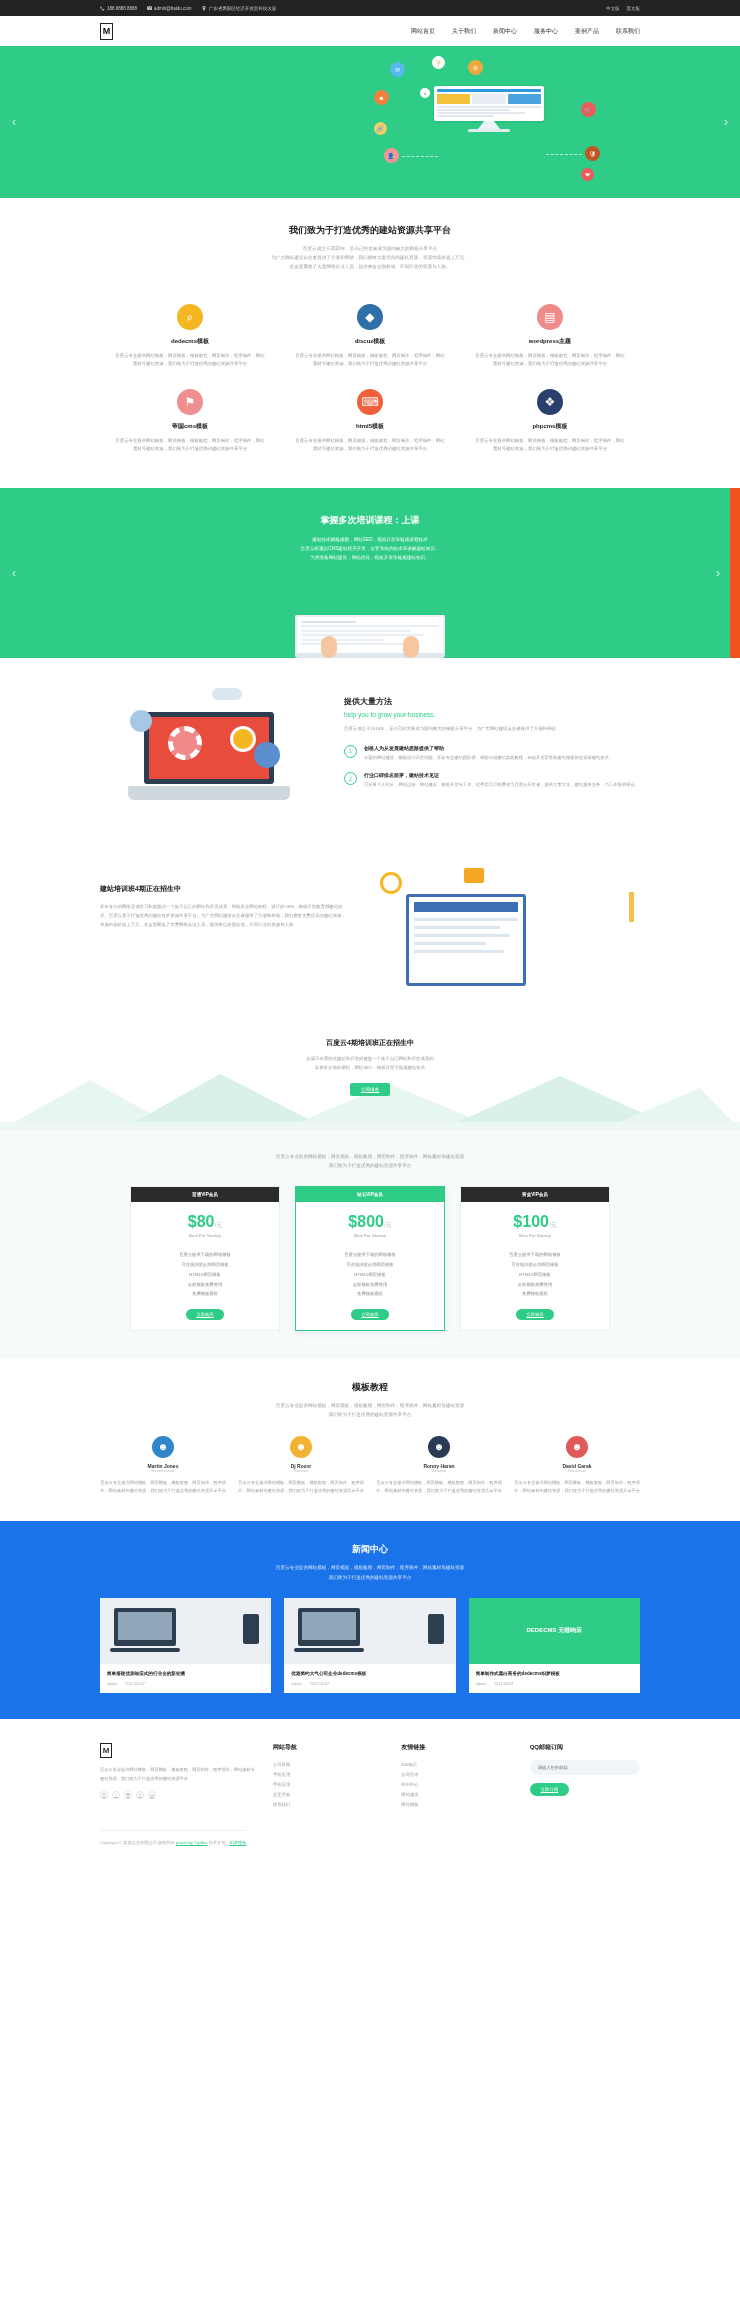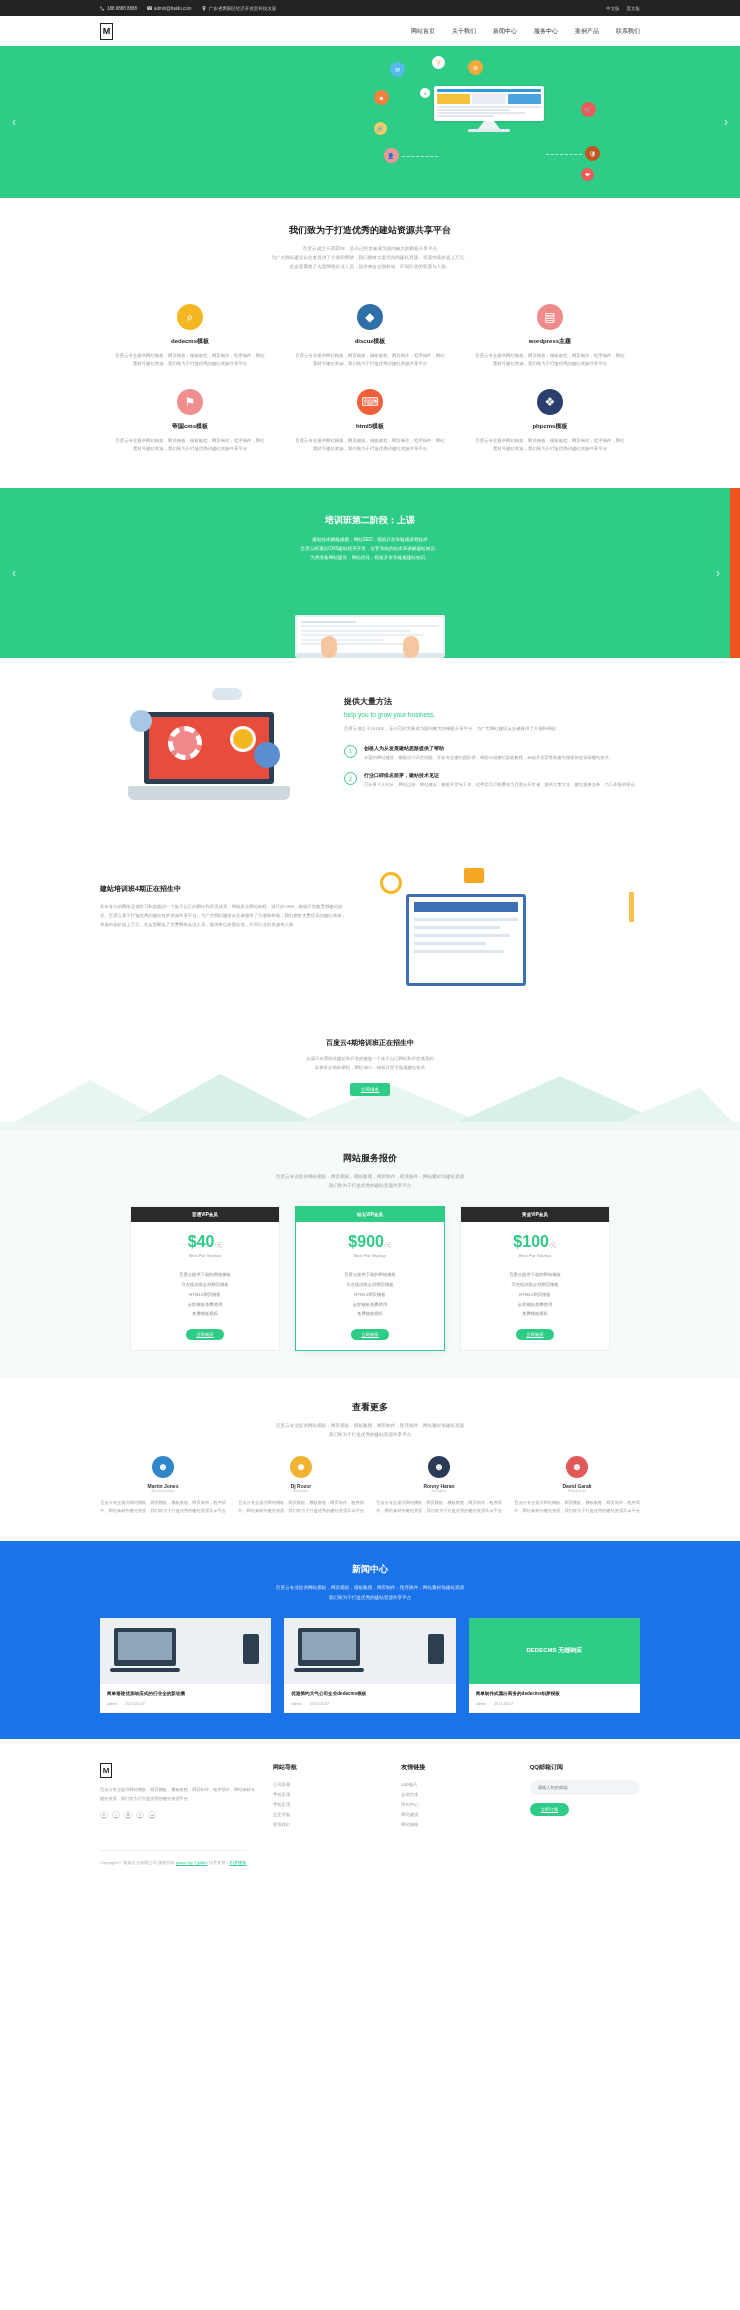--- a/index.html
+++ b/index.html
@@ -282,21 +282,21 @@
         <div class="card-ico" style="background:#2a3f6b">❖</div>
         <div class="card-t">phpcms模板</div>
         <div class="card-d">百度云专业提供网站模板，网页模板，模板教程，网页制作，程序插件，网站素材等建站资源，我们致为于打造优秀的建站资源共享平台</div>
       </div>
     </div>
   </div>
 
   <div class="train">
     <div class="arrow l">‹</div>
     <div class="arrow r" style="right:20px">›</div>
-    <div class="train-t">培训班第二阶段：上课</div>
+    <div class="train-t">掌握多次培训课程：上课</div>
     <div class="train-d">
       <div>建站技术解疑难题，网站SEO，模板开发等疑难课程技术</div>
       <div>百度云精通以CMS建站程序开发，全套系统的技术革讲解建站知识，</div>
       <div>为您准备网站建设，网站优化，模板开发等疑难建站知识。</div>
     </div>
     <div class="laptop">
       <div class="lp-screen">
         <div class="lp-line" style="width:40%;background:#d7e2e9"></div>
         <div class="lp-line"></div>
           <div class="lp-line" style="width:80%"></div>
@@ -378,44 +378,43 @@
       <div class="mnt-d">
         <div>从属于由系统化建站和开发的建造一个集于自己网站和开发成果的</div>
         <div>掌握多次培训课程，网站SEO，模板开发等疑难建站技术</div>
       </div>
       <a href="#" class="mnt-btn">立即报名</a>
     </div>
   </div>
 
   <div class="pricing">
     <div class="container">
-      <div class="sec-title">网站服务报价</div>
       <div class="sec-sub">
         <div>百度云专业提供网站模板，网页模板，模板教程，网页制作，程序插件，网站素材等建站资源</div>
         <div>我们致为于打造优秀的建站资源共享平台</div>
       </div>
       <div class="price-cards">
 
         <div class="pcard">
           <div class="phead">普通VIP会员</div>
-          <div class="pprice"><span>$40</span><small>/元</small></div>
+          <div class="pprice"><span>$80</span><small>/元</small></div>
           <div class="psub">Best For Startup</div>
           <div class="plist">
             <div>百度云提供下载的网络模板</div>
             <div>可在线浏览全部网页模板</div>
             <div>HTML5网页模板</div>
             <div>全部模板免费使用</div>
             <div>免费模板授权</div>
           </div>
           <a href="#" class="pbtn">立即购买</a>
         </div>
 
         <div class="pcard feat">
           <div class="phead">钻石VIP会员</div>
-          <div class="pprice"><span>$900</span><small>/元</small></div>
+          <div class="pprice"><span>$800</span><small>/元</small></div>
           <div class="psub">Best For Startup</div>
           <div class="plist">
             <div>百度云提供下载的网络模板</div>
             <div>可在线浏览全部网页模板</div>
             <div>HTML5网页模板</div>
             <div>全部模板免费使用</div>
             <div>免费模板授权</div>
           </div>
           <a href="#" class="pbtn">立即购买</a>
         </div>
@@ -433,21 +432,21 @@
           </div>
           <a href="#" class="pbtn">立即购买</a>
         </div>
 
       </div>
     </div>
   </div>
 
   <div class="testi">
     <div class="container">
-      <div class="sec-title">查看更多</div>
+      <div class="sec-title">模板教程</div>
       <div class="sec-sub">
         <div>百度云专业提供网站模板，网页模板，模板教程，网页制作，程序插件，网站素材等建站资源</div>
         <div>我们致为于打造优秀的建站资源共享平台</div>
       </div>
       <div class="t-row">
         <div class="t-card">
           <div class="t-av" style="background:#2f86c8">☻</div>
           <div class="t-n">Martin Jones</div>
           <div class="t-r">Businessman</div>
           <div class="t-q">百度云专业提供网站模板，网页模板，模板教程，网页制作，程序插件，网站素材等建站资源，我们致为于打造优秀的建站资源共享平台</div>

